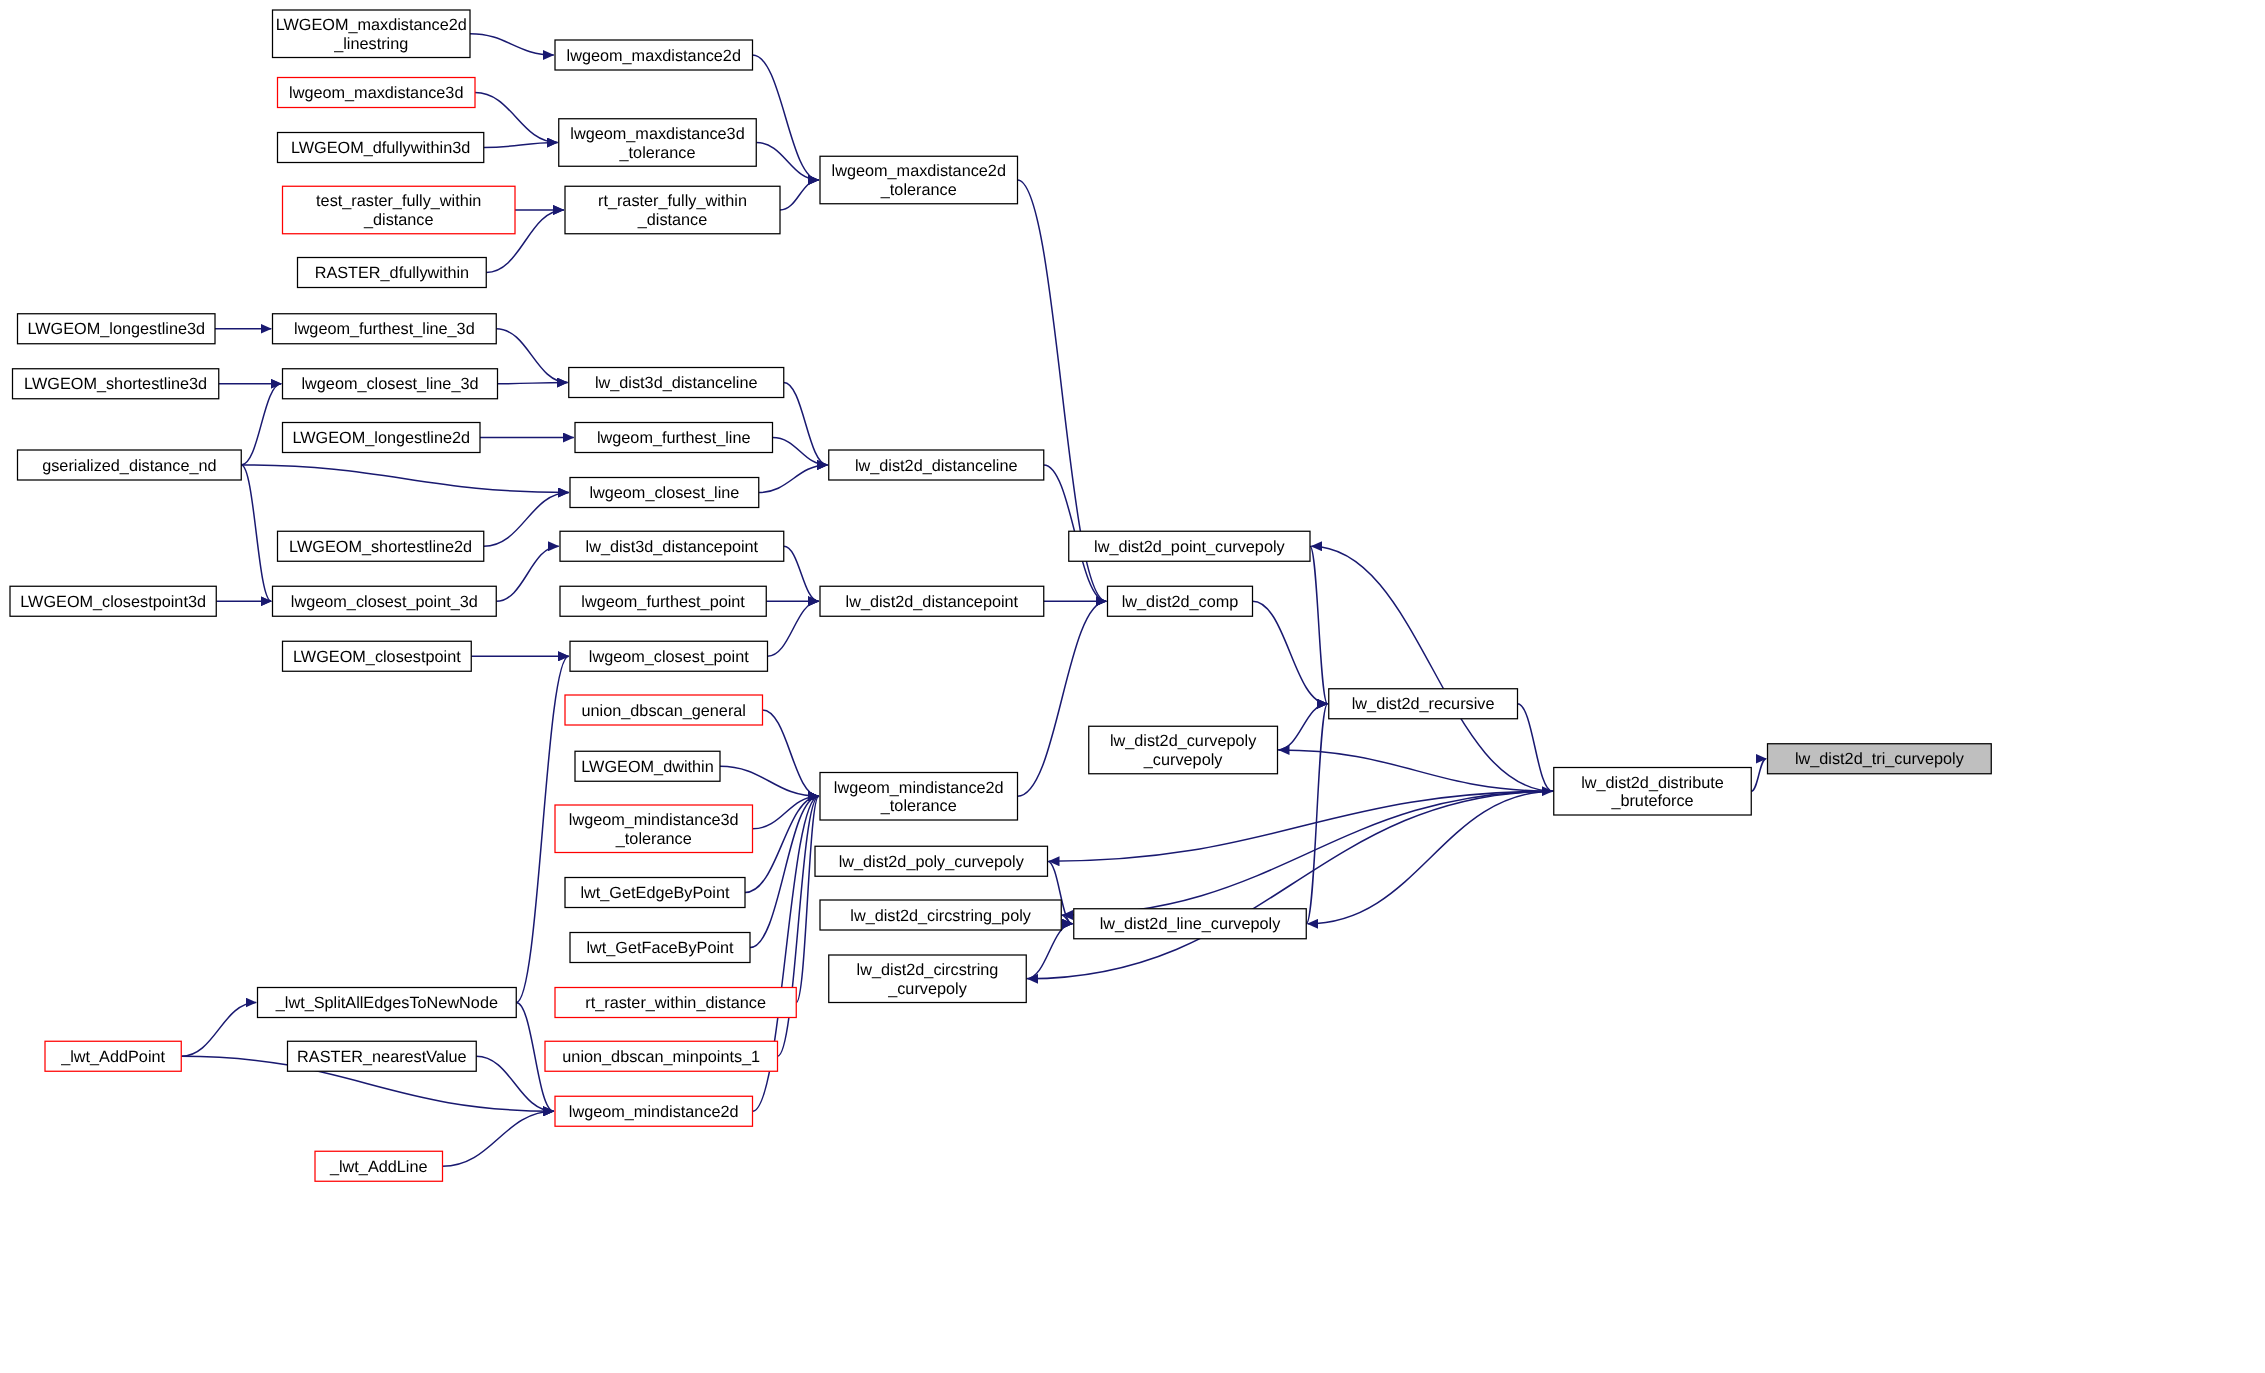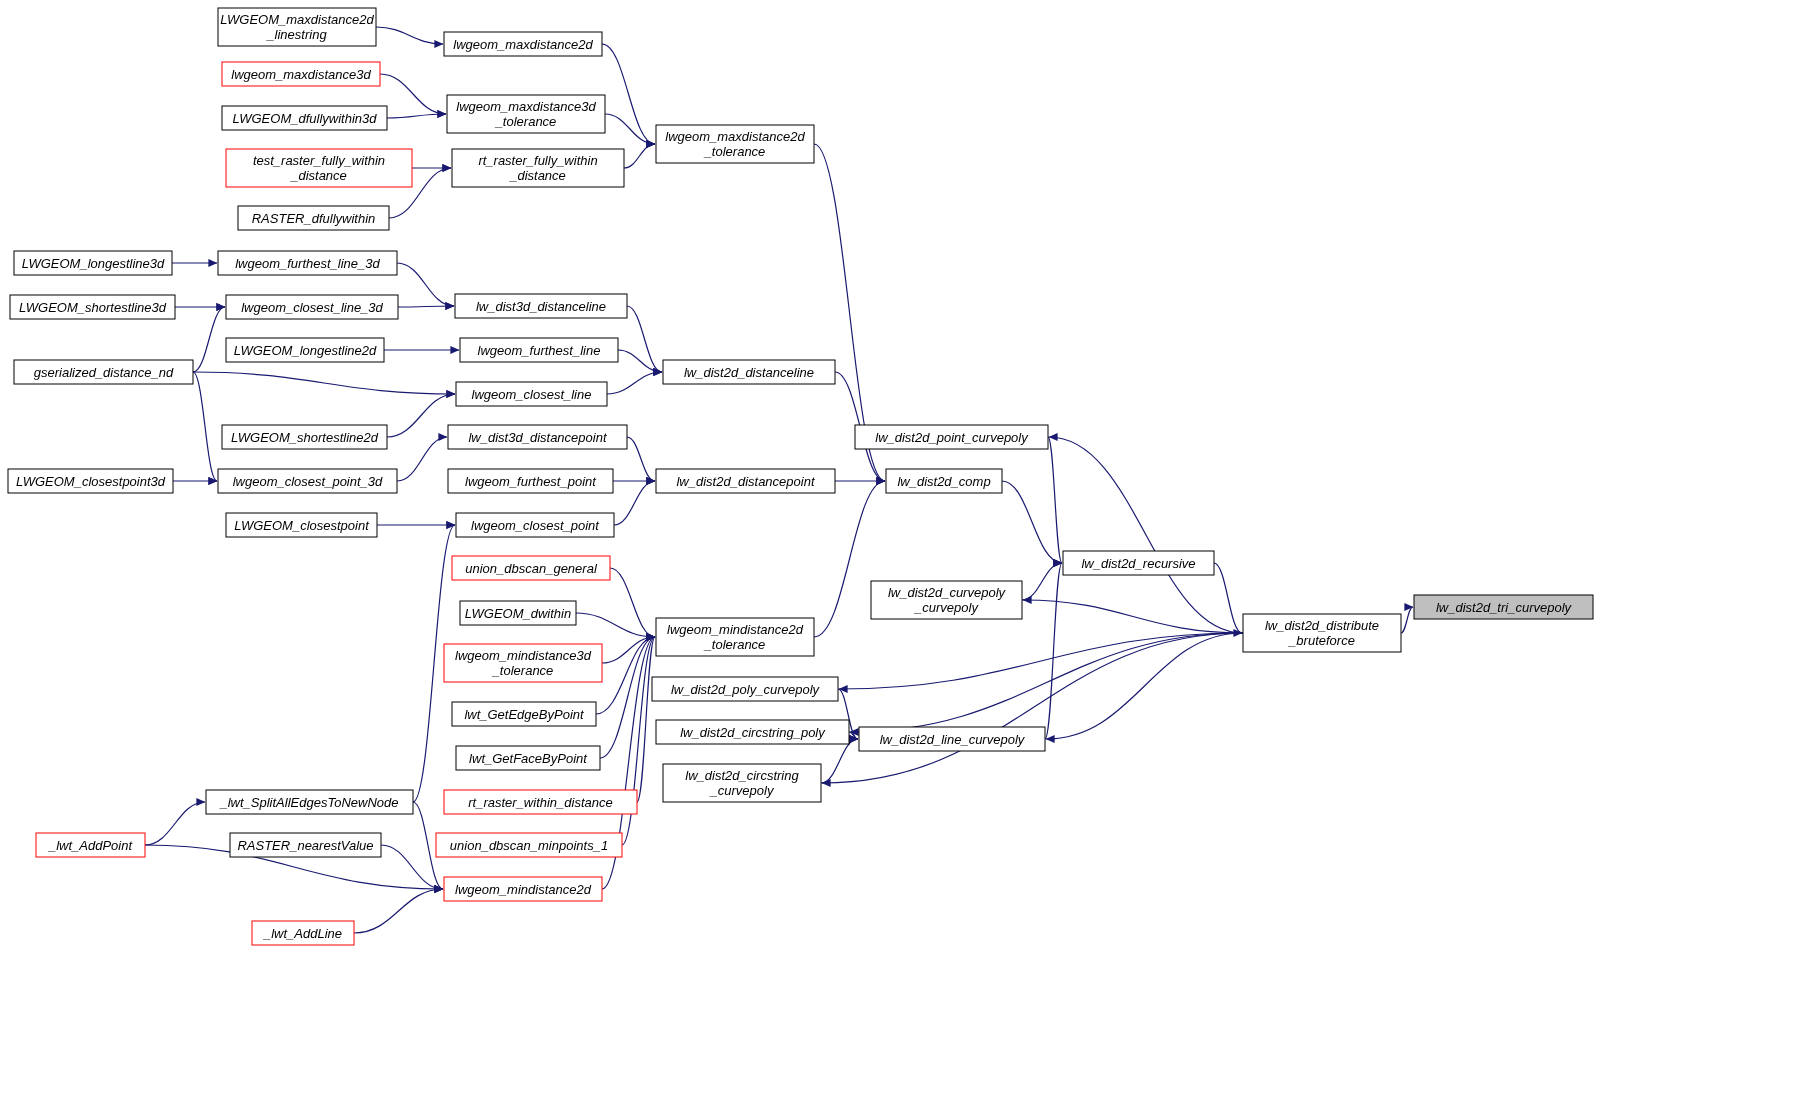--- a/index.html
+++ b/index.html
@@ -6,21 +6,20 @@
     margin: 0;
     padding: 0;
     background: #ffffff;
   }
   #stage {
     position: relative;
     width: 1812px;
     height: 1098px;
     background: #ef4444;
     overflow: hidden;
-    font-style: italic;
   }
   svg text {
     font-family: "Liberation Sans", "DejaVu Sans", sans-serif;
     font-size: 13px;
     fill: #000000;
   }
 </style>
 </head>
 <body>
 

